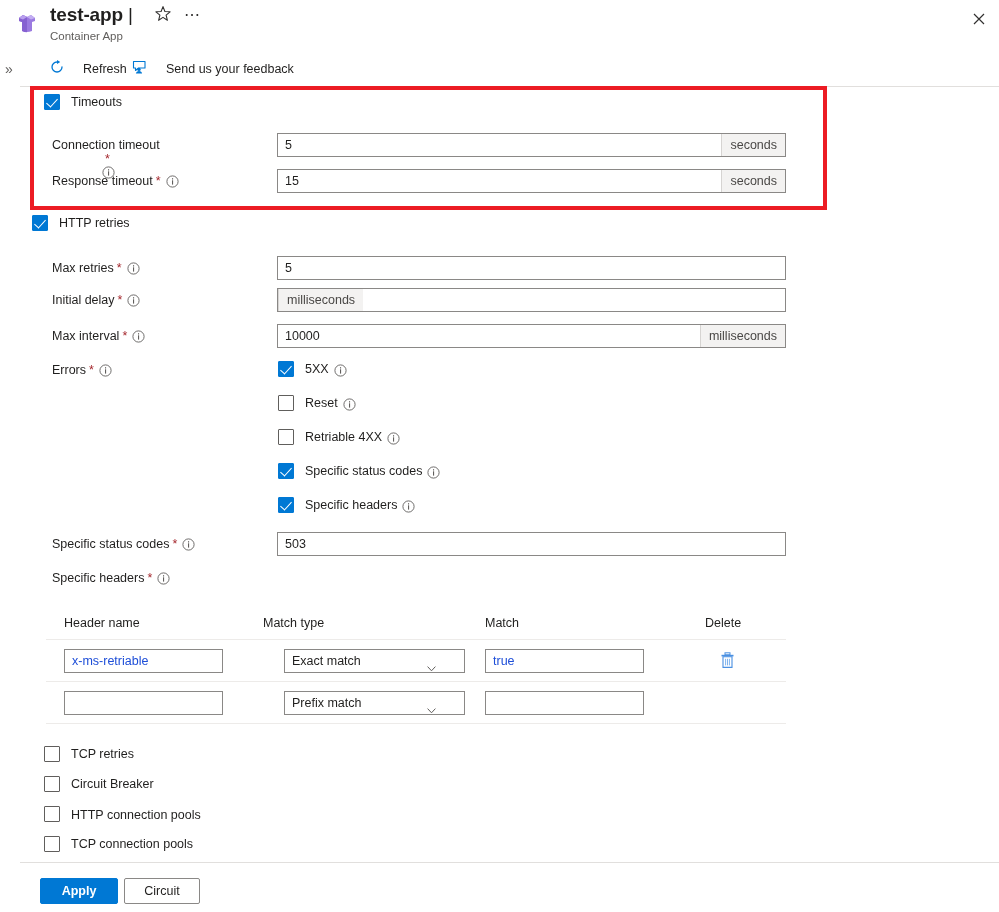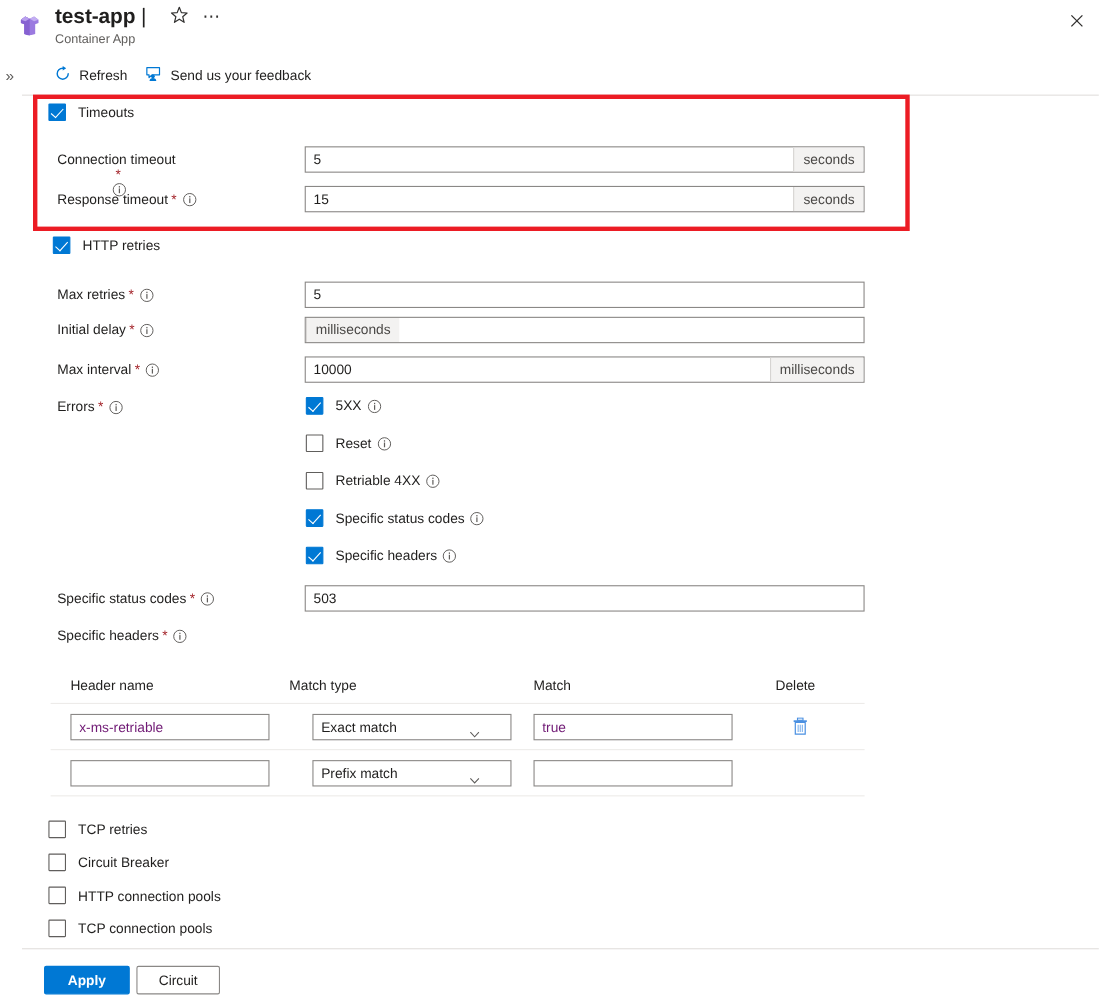--- a/index.html
+++ b/index.html
@@ -32,21 +32,21 @@
     position: absolute; right: 8px; top: 7px; width: 24px; height: 24px;
     display: flex; align-items: center; justify-content: center; cursor: pointer;
   }
 
   
   .toolbar { position: absolute; left: 0; top: 55px; width: 999px; height: 30px; }
   .chevron-expand {
     position: absolute; left: 5px; top: 6px; font-size: 14px; color: #605e5c; cursor: pointer;
   }
   .tb-btn {
-    position: absolute; top: 2px; display: flex; align-items: center; gap: 8px;
+    position: absolute; top: 2px; display: flex; align-items: center; gap: 19px;
     font-size: 12.5px; color: #201f1e; cursor: pointer; padding: 3px 4px;
   }
   .tb-refresh { left: 46px; }
   .tb-feedback { left: 128px; }
   .toolbar-divider {
     position: absolute; left: 20px; top: 86px; width: 979px; height: 1px; background: #e1dfdd;
   }
 
   
   .red-box {
@@ -99,23 +99,23 @@
   }
   .td-row {
     display: flex; align-items: center; height: 42px;
     border-bottom: 1px solid #edebe9;
   }
   .c1 { width: 217px; padding-left: 18px; }
   .c2 { width: 222px; }
   .c3 { width: 220px; }
   .c4 { width: 81px; }
   .cell-input {
-    width: 181px; height: 24px; border: 1px solid #8a8886; background: #fff;
+    width: 159px; height: 24px; border: 1px solid #8a8886; background: #fff;
     font-family: "Liberation Sans", sans-serif; font-size: 12.5px;
-    color: #701a75; padding: 0 7px; outline: none;
+    color: #1d4ed8; padding: 0 7px; outline: none;
   }
   .sel-wrap { position: relative; width: 181px; height: 24px; }
   .sel-wrap select {
     width: 181px; height: 24px; border: 1px solid #8a8886; background: #fff;
     font-family: "Liberation Sans", sans-serif; font-size: 12.5px; color: #201f1e;
     padding: 0 22px 0 7px; outline: none; appearance: none; -webkit-appearance: none;
     cursor: pointer;
     margin-left: 21px;
   }
   .sel-chev {
@@ -239,21 +239,21 @@
           <rect x="6" y="5.3" width="1.1" height="4.3" fill="#605e5c"></rect>
           <rect x="6" y="3.2" width="1.1" height="1.3" fill="#605e5c"></rect>
         </svg>
       </span>
     </div>
     <div class="tbox" style="left:277px; top:83px; width:509px;">
       <input type="text" value="15" style="">
       <span class="suffix">seconds</span>
     </div>
 
-    <div class="chk-row" style="left:48px; top:129px;text-align:right;">
+    <div class="chk-row" style="left:32px; top:129px;text-align:right;">
       <span class="cbox checked"></span>
       <span class="chk-label">HTTP retries</span>
     </div>
 
     <div class="field-label" style="left:52px; top:175px;">
       <span>Max retries</span>
       <span class="req">*</span>
       <span class="info-i">
         <svg width="13" height="13" viewBox="0 0 13 13">
           <circle cx="6.5" cy="6.5" r="5.6" fill="none" stroke="#605e5c" stroke-width="0.9"></circle>

